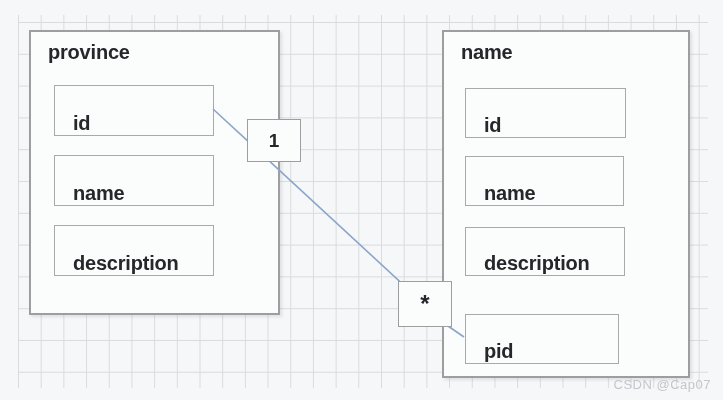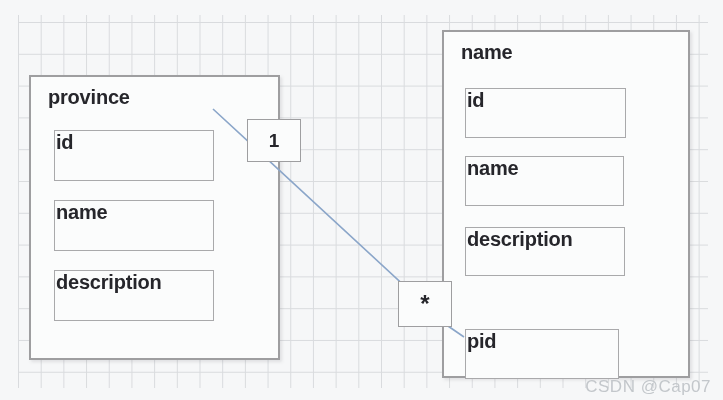--- a/index.html
+++ b/index.html
@@ -19,50 +19,50 @@
     background-position: 0 0, 0 7px;
   }
 
   .entity {
     position: absolute;
     background: var(--entity-fill, #fbfcfc);
     border: 2px solid var(--entity-border, #9e9ea0);
     box-shadow: 2px 2px 3px rgba(120,120,125,0.18);
     box-sizing: border-box;
   }
-  #entity-province { left: 29px;  top: 30px; width: 251px; height: 285px; margin-top: 45px; }
+  #entity-province { left: 29px;  top: 30px; width: 251px; height: 285px; }
   #entity-city     { left: 442px; top: 30px; width: 248px; height: 348px; }
 
   .entity-title {
     margin: 9px 0 0 17px;
     font-size: 20px; font-weight: 600; letter-spacing: -0.2px;
     color: var(--text, #26262b);
   }
 
   .field {
     position: absolute;
     height: 51px; width: 160px;
     border: 1.5px solid var(--field-border, #a9a9ab);
     background: var(--entity-fill, #fbfcfc);
     box-sizing: border-box;
-    display: flex; align-items: flex-start;
-    padding-left: 1px;
+    display: flex; align-items: flex-end;
+    padding-left: 18px;
     font-size: 20px; font-weight: 600; letter-spacing: -0.2px;
     color: var(--text, #26262b);
   }
   #entity-province .field { left: 23px; }
   #field-province-id          { top: 53px;  }
   #field-province-name        { top: 123px; }
   #field-province-description { top: 193px; }
 
   #entity-city .field { left: 21px; }
   #field-city-id          { top: 56px;  width: 161px; height: 50px; }
   #field-city-name        { top: 124px; width: 159px; height: 50px; }
   #field-city-description { top: 195px; width: 160px; height: 49px; }
-  #field-city-pid         { top: 297px; width: 154px; height: 50px; }
+  #field-city-pid         { top: 282px; width: 154px; height: 50px; }
 
   .rel-svg { position: absolute; left: 0; top: 0; width: 723px; height: 400px; }
   .rel-svg polyline {
     fill: none;
     stroke: var(--relation-line, #8ba6c9);
     stroke-width: 1.6;
   }
 
   .card-label {
     position: absolute;
@@ -71,21 +71,21 @@
     border: 1.5px solid var(--entity-border, #9e9ea0);
     box-sizing: border-box;
     font-size: 19px; font-weight: 600;
     color: var(--text, #26262b);
   }
   #cardinality-one  { left: 247px; top: 119px; width: 54px; height: 43px; }
   #cardinality-many { left: 398px; top: 281px; width: 54px; height: 46px; font-size: 24px; }
 
   .watermark {
     position: absolute; right: 12px; top: 377px;
-    font-size: 17px; letter-spacing: 0.5px;
+    font-size: 13px; letter-spacing: 0.5px;
     color: var(--watermark, #c3c7cb);
   }
 </style>
 </head>
 <body>
 
 <div class="canvas">
 
   <div class="grid"></div>
 

